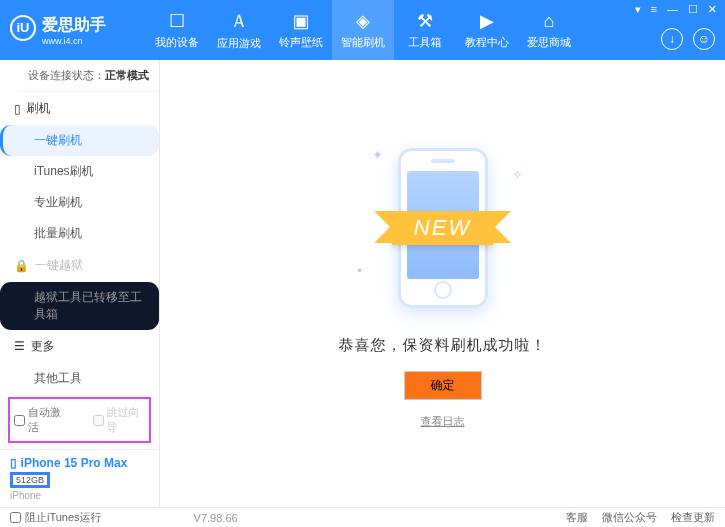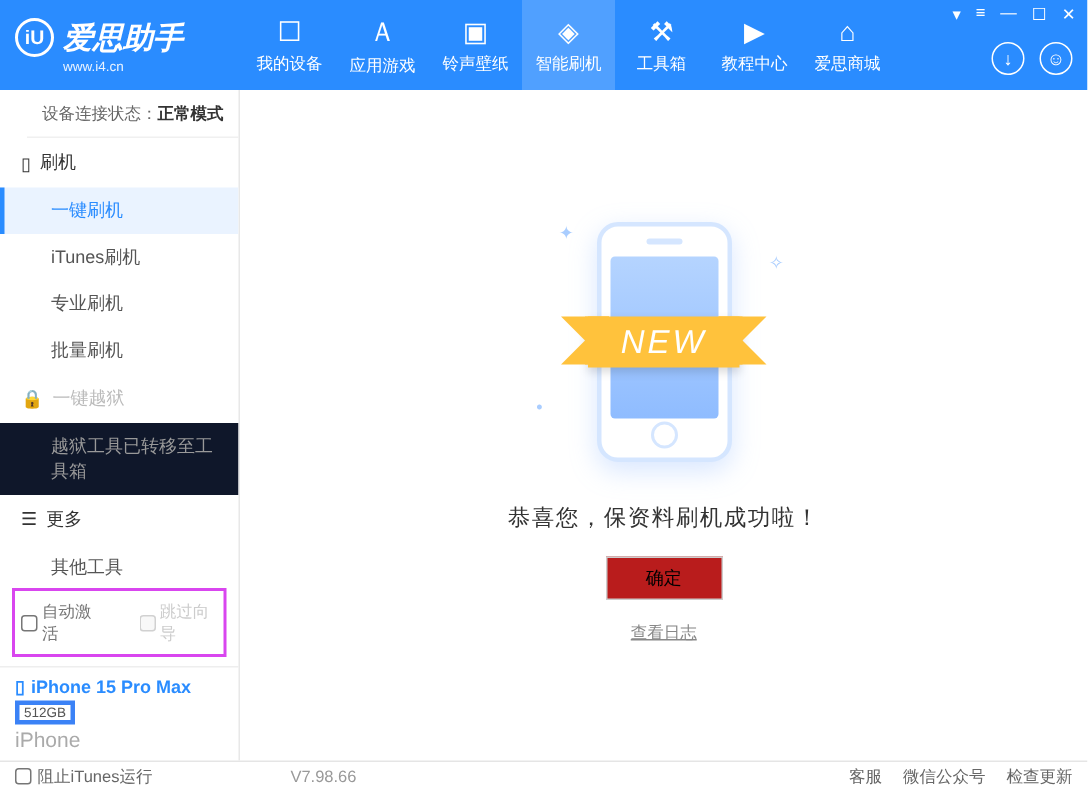--- a/index.html
+++ b/index.html
@@ -3,21 +3,21 @@
 <meta charset="utf-8">
 <style>
 * { margin: 0; padding: 0; box-sizing: border-box; font-family: "Microsoft YaHei", Arial, sans-serif; }
 body { width: 725px; height: 527px; overflow: hidden; background: #fff; }
 
 
 .header { height: 60px; background: #2a8cff; display: flex; align-items: center; padding: 0 10px; position: relative; }
 .logo-area { display: flex; align-items: flex-start; color: #fff; margin-right: 40px; }
 .logo-icon { width: 26px; height: 26px; border: 2px solid #fff; border-radius: 50%; display: flex; align-items: center; justify-content: center; font-weight: bold; font-size: 13px; margin-right: 6px; }
 .logo-text { display: flex; flex-direction: column; }
-.logo-title { font-size: 20px; font-weight: bold; font-style: italic; }
+.logo-title { font-size: 16px; font-weight: bold; }
 .logo-sub { font-size: 9px; opacity: 0.9; }
 
 .nav-tabs { display: flex; height: 100%; }
 .nav-tab { width: 62px; height: 60px; display: flex; flex-direction: column; align-items: center; justify-content: center; color: #fff; font-size: 11px; cursor: pointer; }
 .nav-tab.active { background: rgba(255,255,255,0.18); }
 .nav-ico { font-size: 18px; margin-bottom: 3px; }
 
 .win-small { position: absolute; top: 3px; right: 8px; display: flex; gap: 10px; color: #fff; font-size: 11px; }
 .win-small span { cursor: pointer; }
 .win-right { position: absolute; right: 10px; bottom: 10px; display: flex; gap: 10px; }
@@ -26,52 +26,52 @@
 
 .body { display: flex; height: 447px; }
 .sidebar { width: 160px; border-right: 1px solid #e8e8e8; display: flex; flex-direction: column; font-size: 12px; color: #555; }
 .dev-status { padding: 8px 10px; font-size: 11px; color: #666; border-bottom: 1px solid #f0f0f0; margin-left: 18px; }
 .dev-status b { color: #333; }
 
 .side-list { flex: 1; overflow: hidden; }
 .side-group { padding: 8px 14px; display: flex; align-items: center; gap: 6px; color: #333; }
 .side-group.locked { color: #bbb; }
 .side-group .gico { font-size: 12px; }
-.side-item { padding: 7px 10px 7px 34px; cursor: pointer; white-space: nowrap; }
+.side-item { padding: 7px 10px 7px 34px; cursor: pointer; white-space: nowrap; border-radius: 11px; }
 .side-item.active { background: #eaf3ff; color: #2a8cff; border-left: 3px solid #2a8cff; padding-left: 31px; }
 .side-item.gray { background: #0f172a; color: #999; white-space: normal; line-height: 1.4; }
 
 .auto-box { margin: 6px 8px; border: 2px solid #d946ef; padding: 6px 4px; display: flex; gap: 26px; align-items: flex-start; }
 .chk { display: flex; align-items: center; gap: 3px; font-size: 11px; color: #777; }
 .chk input { width: 11px; height: 11px; }
 .chk.disabled { color: #ccc; }
 
 .dev-box { padding: 6px 10px; border-top: 1px solid #eee; }
 .dev-name { color: #2a8cff; font-size: 12px; font-weight: bold; display: flex; align-items: center; gap: 4px; }
 .badge-store { display: inline-block; border: 3px solid #3b82f6; font-size: 9px; padding: 0 3px; margin-top: 2px; color: #555; text-align: center; }
-.dev-type { font-size: 14px; color: #aaa; margin-top: 2px; }
+.dev-type { font-size: 10px; color: #aaa; margin-top: 2px; }
 
 
 .main { flex: 1; display: flex; flex-direction: column; align-items: center; justify-content: center; position: relative; }
 .illus { width: 220px; height: 180px; position: relative; display: flex; align-items: center; justify-content: center; }
 .phone { width: 90px; height: 160px; background: #fff; border: 3px solid #d5e6ff; border-radius: 14px; position: relative; box-shadow: 0 6px 18px rgba(142,184,255,0.35); }
 .phone::before { content: ""; position: absolute; top: 8px; left: 50%; transform: translateX(-50%); width: 24px; height: 4px; background: #d5e6ff; border-radius: 3px; }
 .phone::after { content: ""; position: absolute; bottom: 6px; left: 50%; transform: translateX(-50%); width: 14px; height: 14px; border: 2px solid #d5e6ff; border-radius: 50%; }
 .phone .scr { position: absolute; top: 20px; bottom: 26px; left: 6px; right: 6px; background: linear-gradient(#b5d4ff,#8fbcff); border-radius: 3px; }
 .ribbon { position: absolute; background: #ffc23c; color: #fff; font-weight: normal; font-style: italic; font-size: 22px; padding: 4px 22px; letter-spacing: 2px; box-shadow: 0 3px 6px rgba(0,0,0,0.15); }
 .ribbon::before, .ribbon::after { content: ""; position: absolute; top: 0; border: 16px solid #ffc23c; }
 .ribbon::before { left: -18px; border-left-color: transparent; }
 .ribbon::after { right: -18px; border-right-color: transparent; }
 .sparkle { position: absolute; color: #a9cdff; font-size: 12px; }
 .sparkle.s1 { top: 10px; left: 40px; }
 .sparkle.s2 { top: 30px; right: 30px; }
 .sparkle.s3 { bottom: 40px; left: 25px; }
 
 .success-msg { font-size: 15px; color: #333; margin-top: 18px; letter-spacing: 1px; }
-.ok-btn { margin-top: 16px; padding: 5px 26px; border: 1px solid #ccc; background: #b91c1c; font-size: 12px; cursor: pointer; font-family: Liberation Serif, serif; }
+.ok-btn { margin-top: 16px; padding: 5px 26px; border: 1px solid #ccc; background: #f97316; font-size: 12px; cursor: pointer; font-family: Liberation Serif, serif; }
 .log-link { margin-top: 14px; font-size: 11px; color: #888; cursor: pointer; text-decoration: underline; }
 
 
 .footer { height: 20px; border-top: 1px solid #e5e5e5; display: flex; align-items: center; font-size: 11px; color: #666; padding: 0 10px; }
 .footer .left { display: flex; align-items: center; gap: 4px; }
 .footer .left input { width: 11px; height: 11px; }
 .footer .right { margin-left: auto; display: flex; gap: 14px; }
 .footer .ver { margin-left: 92px; color: #999; }
 </style>
 </head>

